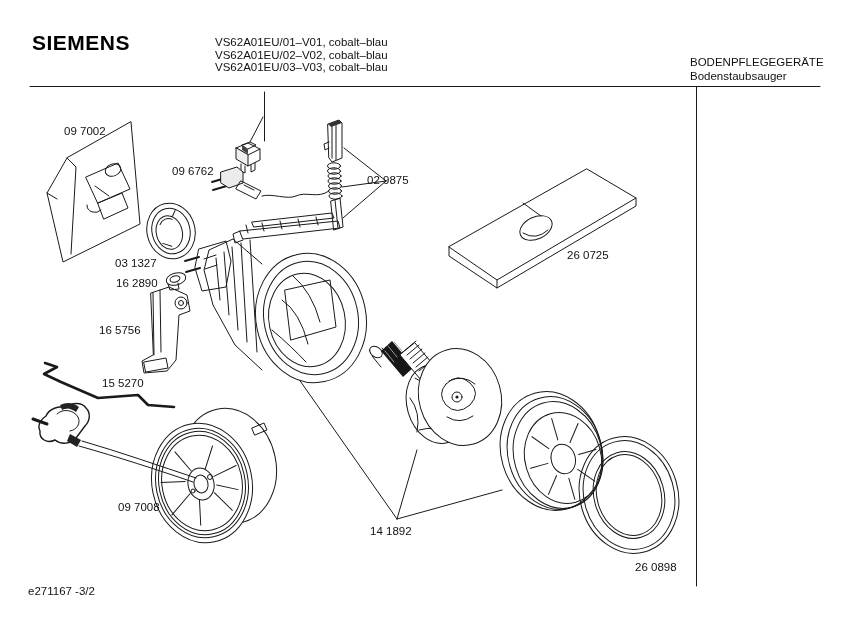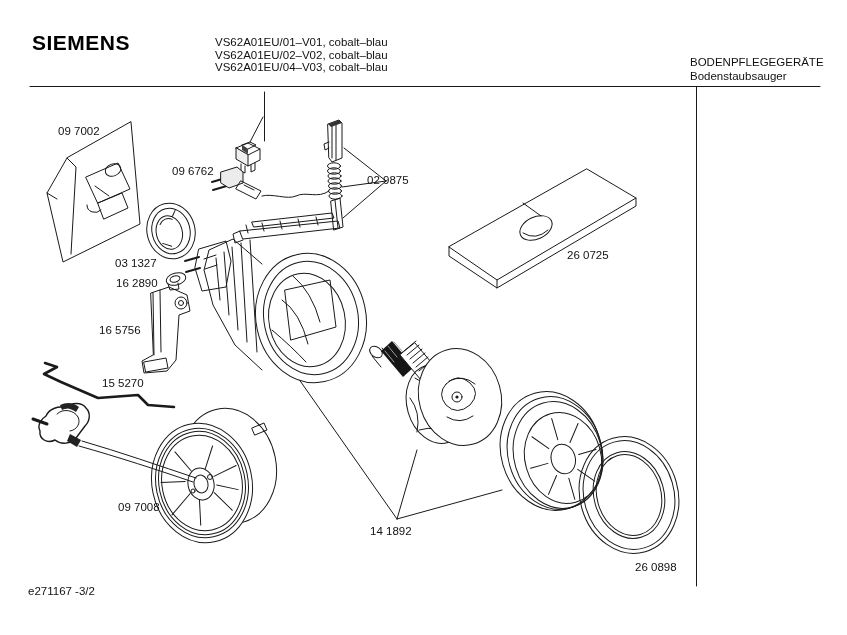--- a/index.html
+++ b/index.html
@@ -19,21 +19,21 @@
 </style>
 </head>
 <body>
 
 <div class="stage">
 
   <div class="brand">SIEMENS</div>
   <div class="models">
     <div>VS62A01EU/01–V01, cobalt–blau</div>
     <div>VS62A01EU/02–V02, cobalt–blau</div>
-    <div>VS62A01EU/04–V03, cobalt–blau</div>
+    <div>VS62A01EU/03–V03, cobalt–blau</div>
   </div>
   <div class="right-title">
     <div>BODENPFLEGEGERÄTE</div>
     <div>Bodenstaubsauger</div>
   </div>
 
   <svg class="diagram" width="847" height="635" viewBox="0 0 847 635">
     <g stroke="#1a1a1a" fill="none" stroke-width="1" stroke-linejoin="round" stroke-linecap="round">
 
       <line x1="30" y1="86.5" x2="820" y2="86.5"></line>
@@ -192,21 +192,21 @@
       <g transform="rotate(-16 629 495)">
         <ellipse cx="629" cy="495" rx="49" ry="59"></ellipse>
         <ellipse cx="629" cy="495" rx="45" ry="55"></ellipse>
         <ellipse cx="629" cy="495" rx="35" ry="44"></ellipse>
         <ellipse cx="629" cy="495" rx="32" ry="41"></ellipse>
       </g>
 
     </g>
   </svg>
 
-  <div class="plabel" style="left:58px;top:125px">09 7002</div>
+  <div class="plabel" style="left:64px;top:125px">09 7002</div>
   <div class="plabel" style="left:172px;top:165px">09 6762</div>
   <div class="plabel" style="left:367px;top:174px">02 9875</div>
   <div class="plabel" style="left:567px;top:249px">26 0725</div>
   <div class="plabel" style="left:115px;top:257px">03 1327</div>
   <div class="plabel" style="left:116px;top:277px">16 2890</div>
   <div class="plabel" style="left:99px;top:324px">16 5756</div>
   <div class="plabel" style="left:102px;top:377px">15 5270</div>
   <div class="plabel" style="left:118px;top:501px">09 7008</div>
   <div class="plabel" style="left:370px;top:525px">14 1892</div>
   <div class="plabel" style="left:635px;top:561px">26 0898</div>

